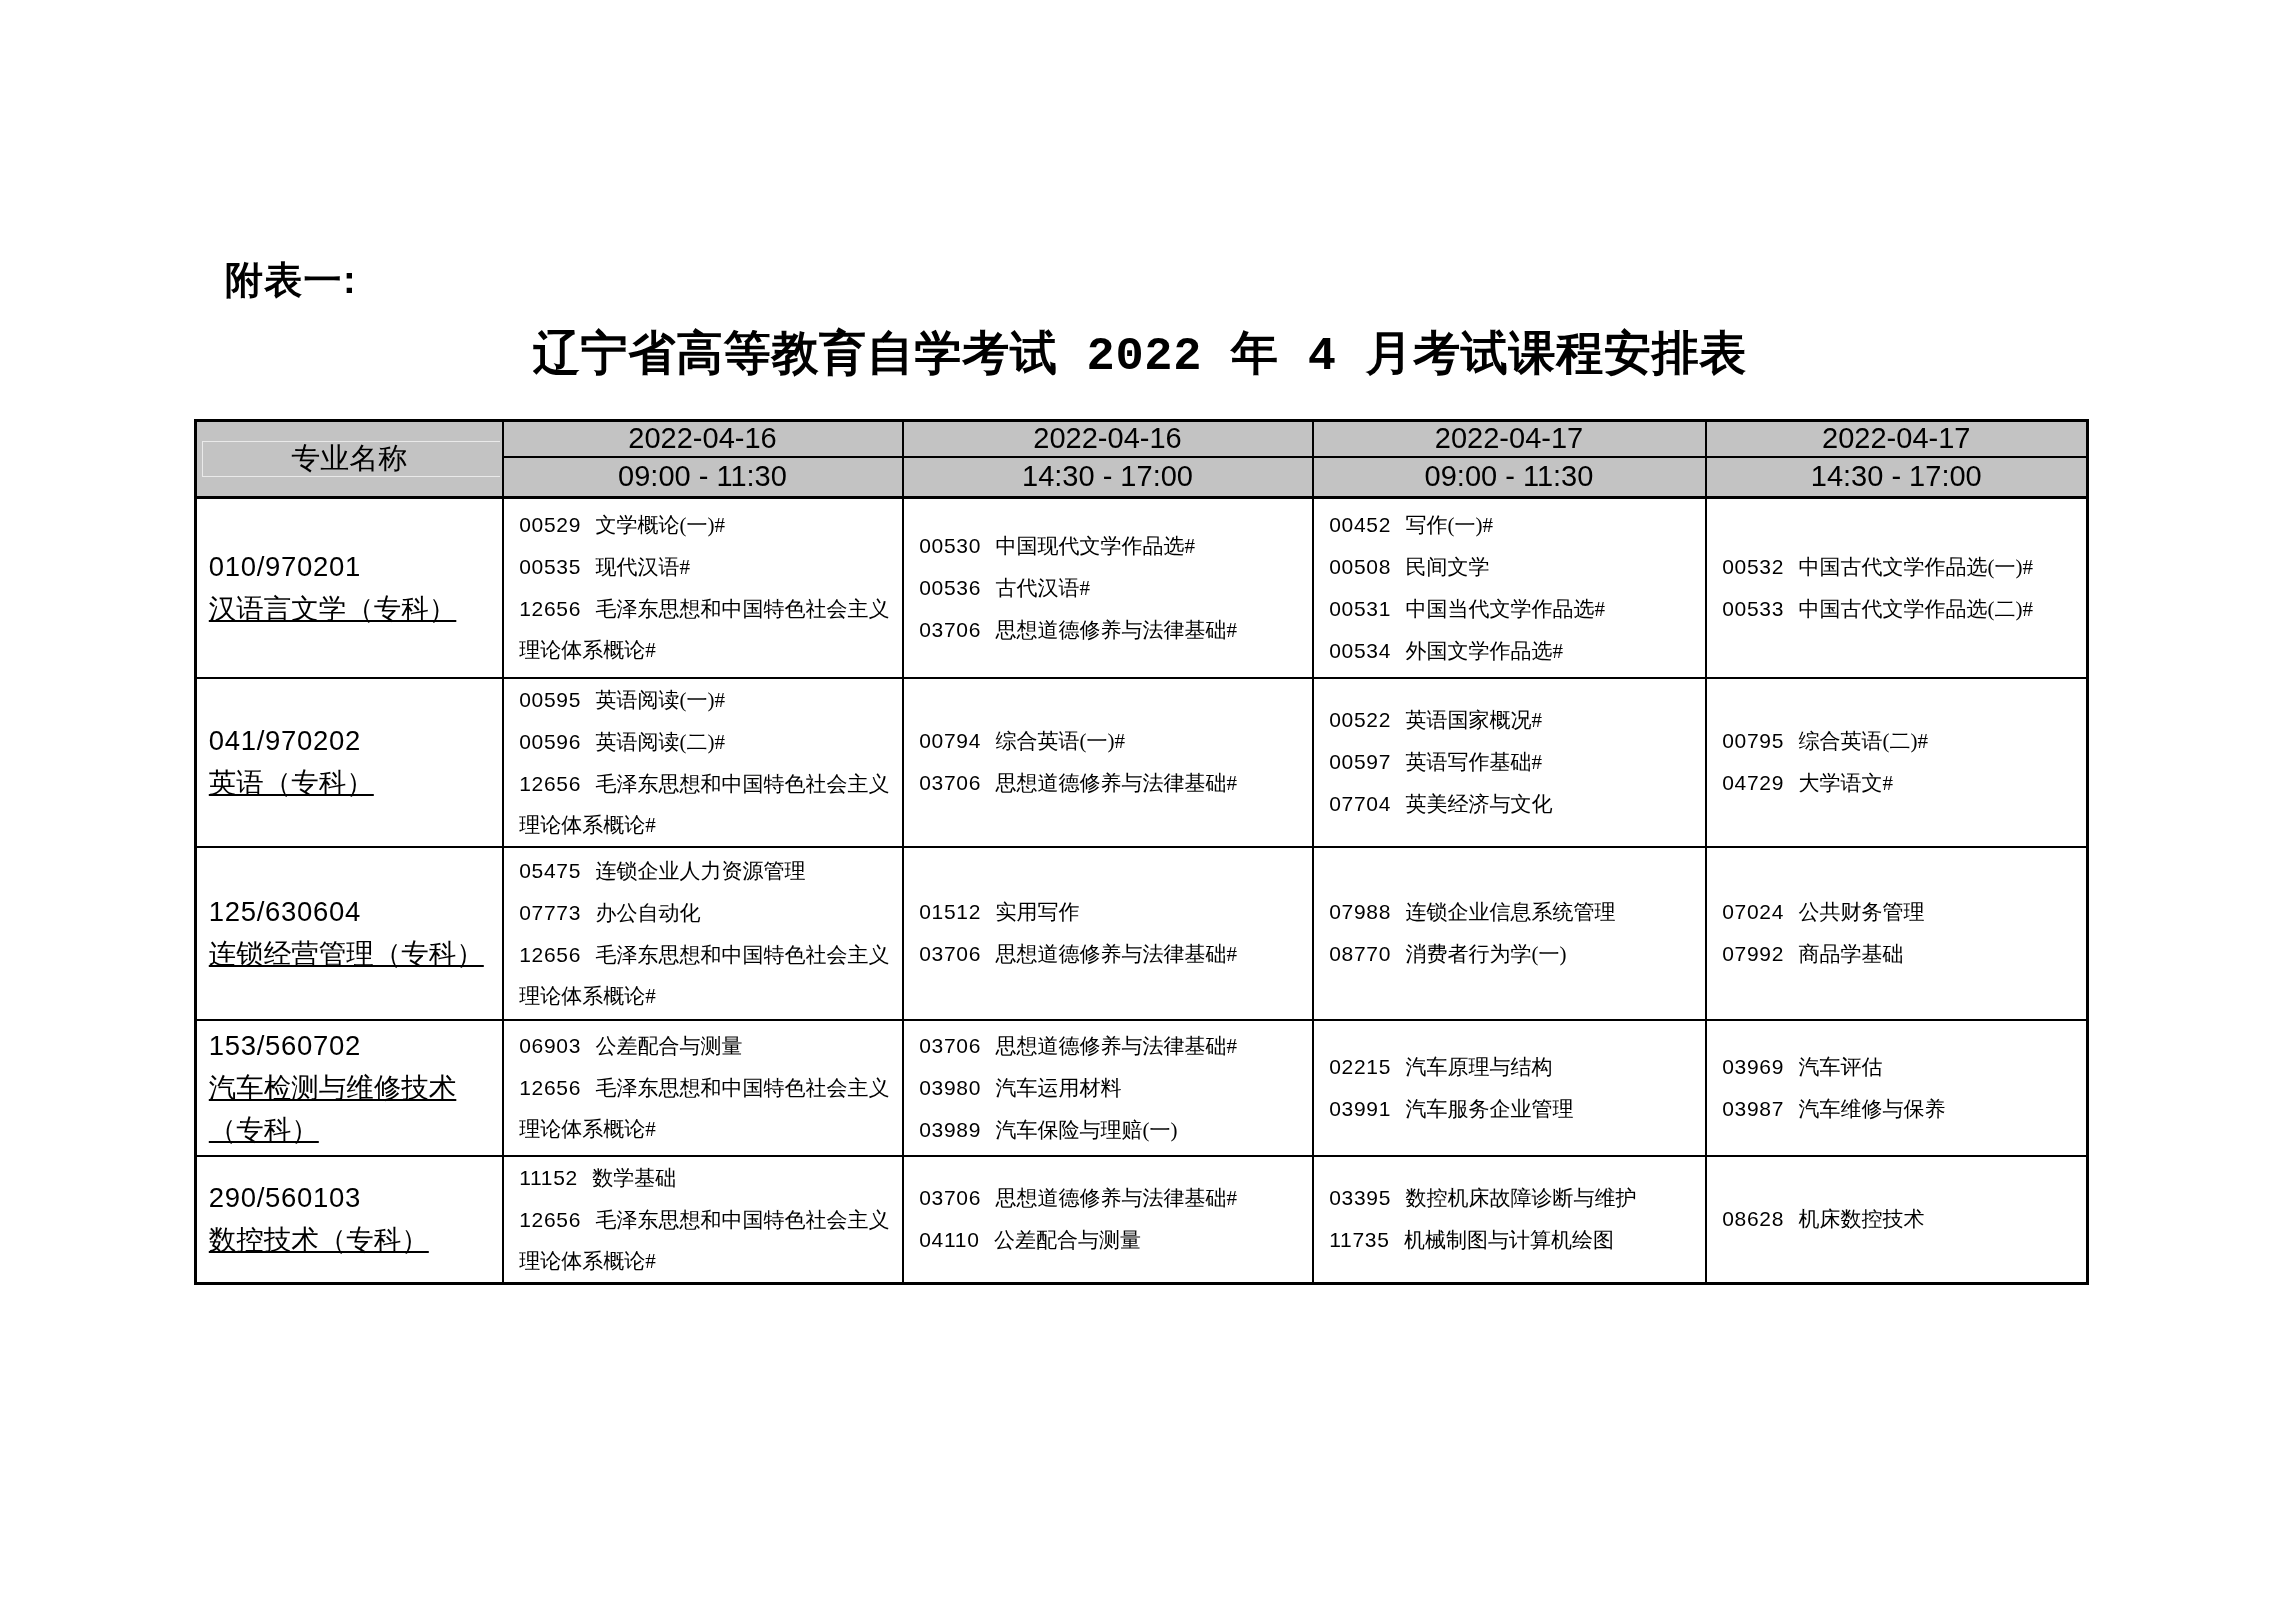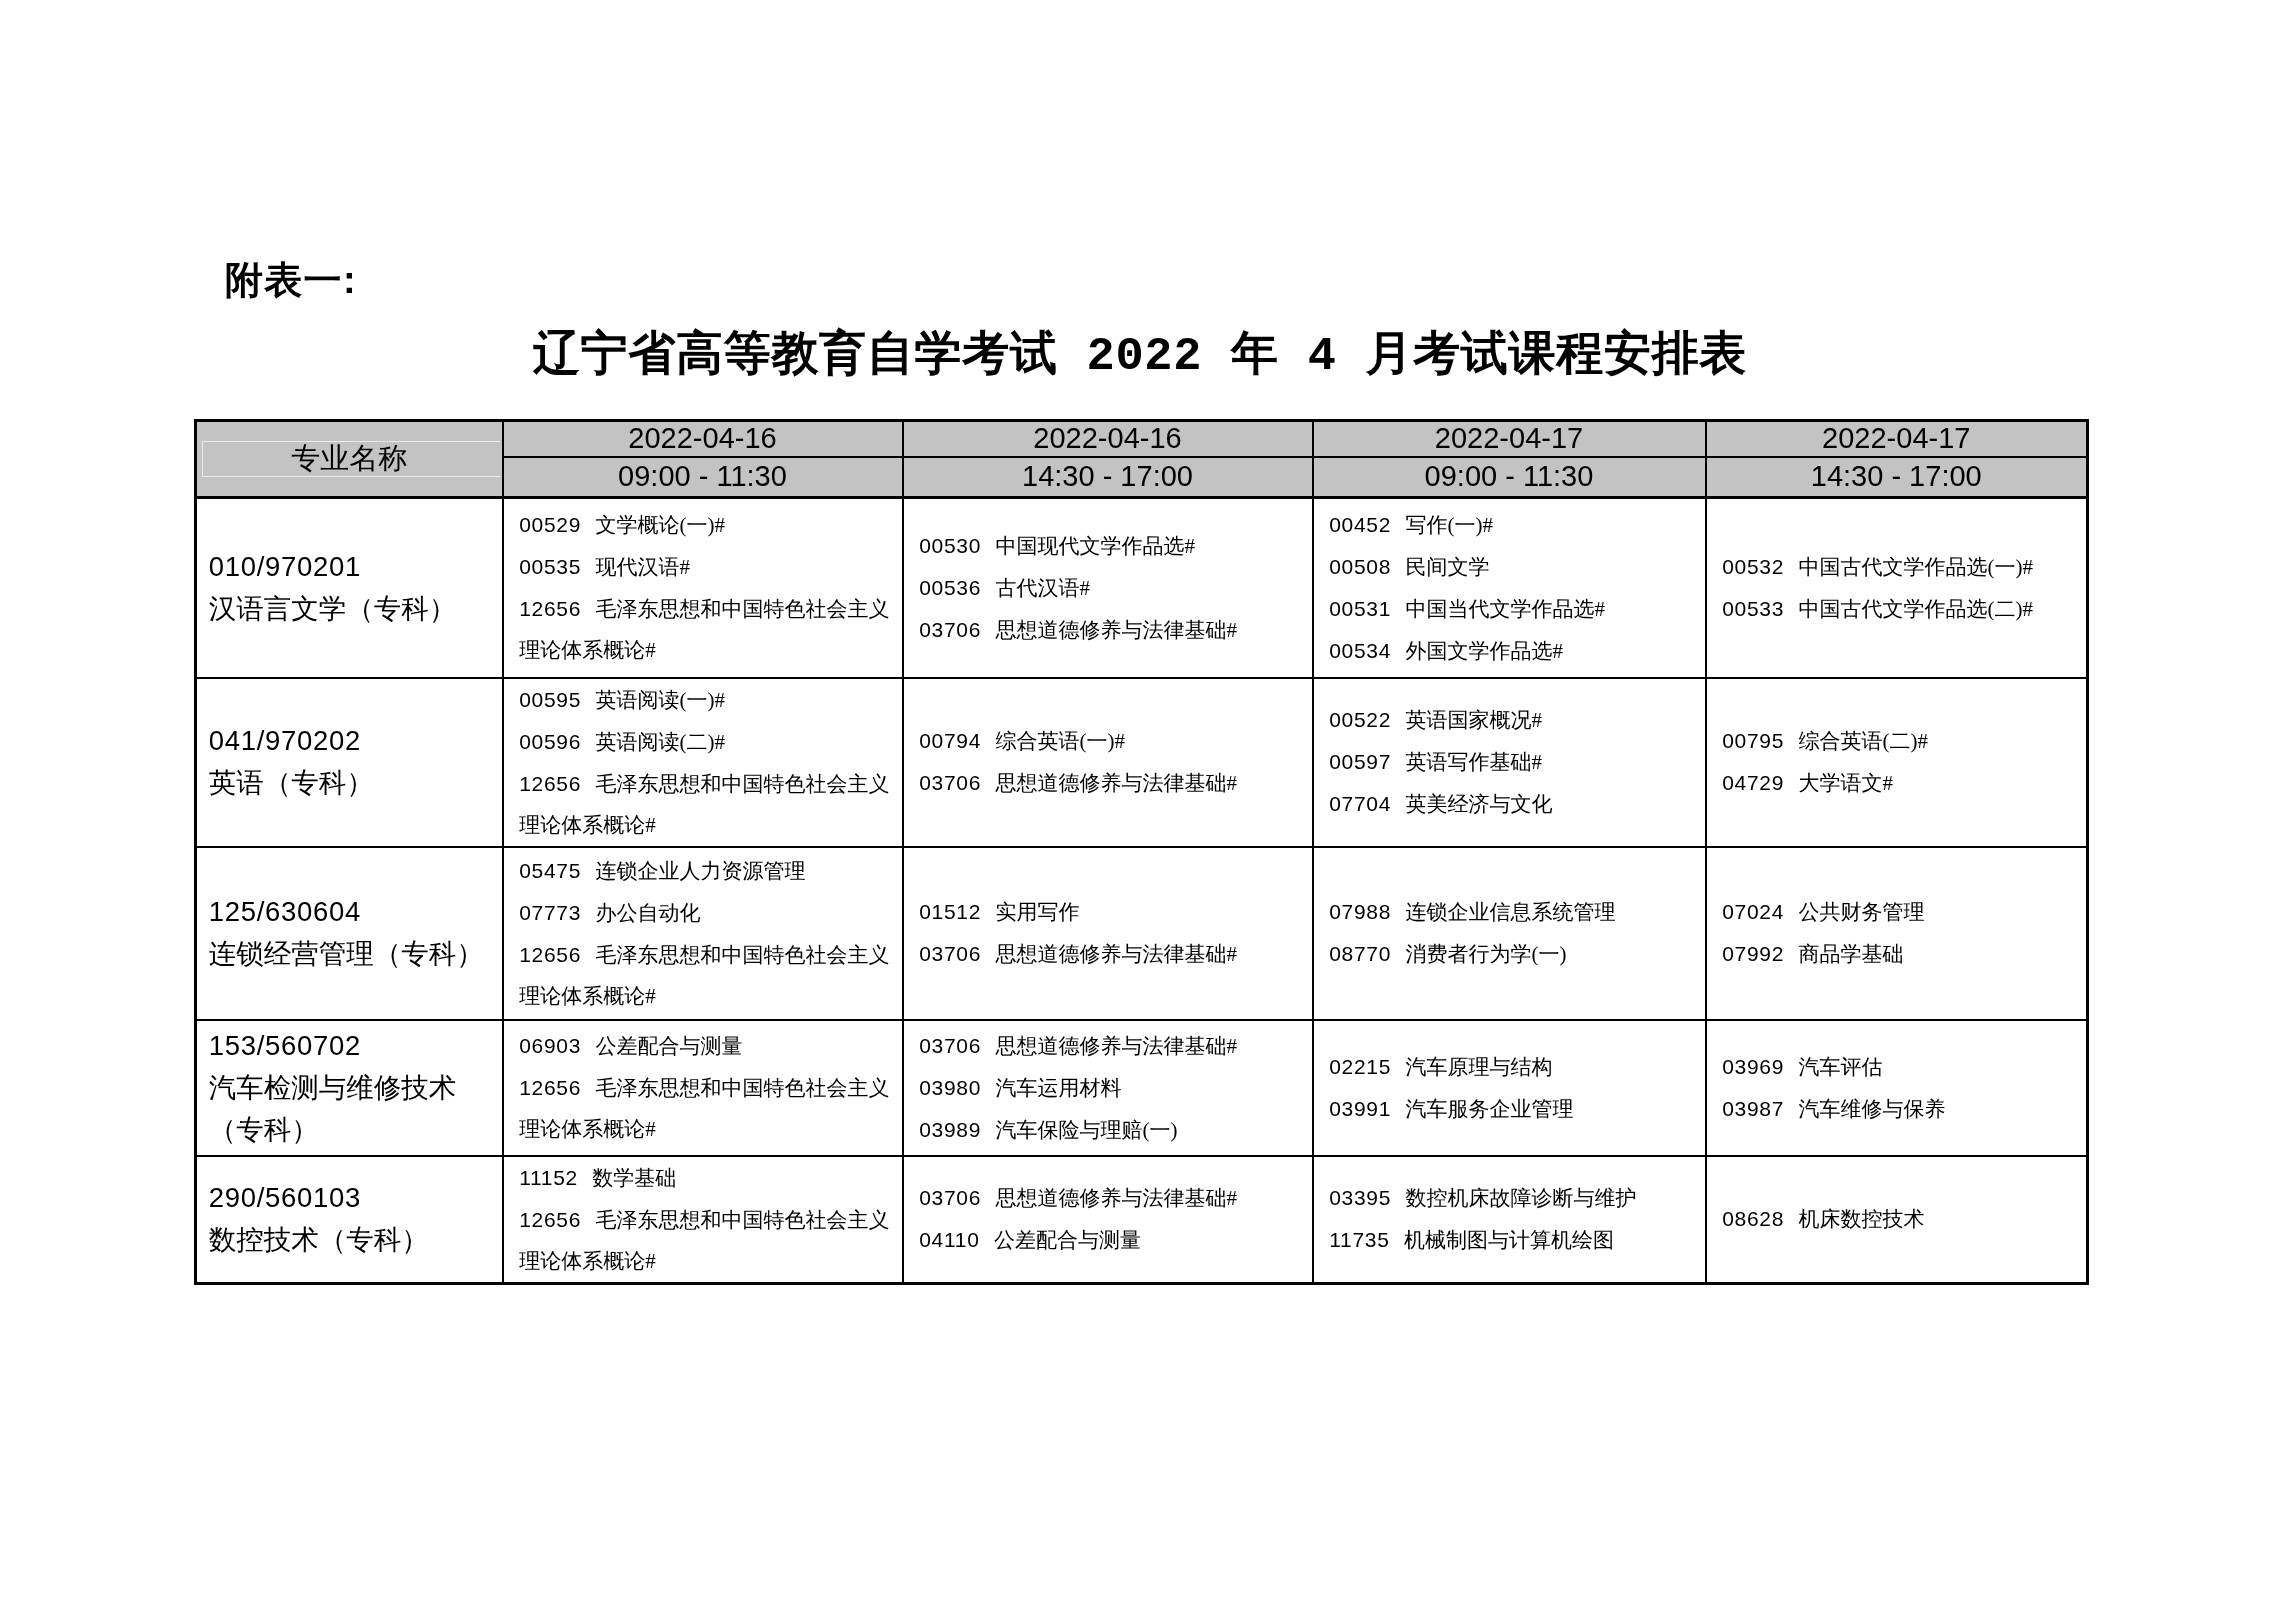--- a/index.html
+++ b/index.html
@@ -100,20 +100,21 @@
     padding-right: 5.2px;
     font-size: 27.5px;
     line-height: 42px;
   }
   .major-cell .major-code {
     font-family: "Liberation Sans", "DejaVu Sans", sans-serif;
     letter-spacing: 0.7px;
   }
   .major-cell .major-name {
     font-family: "Liberation Serif", "DejaVu Serif", serif;
+    text-decoration: underline;
   }
 
   .exam-table td.session-cell {
     padding-left: 15.7px;
     padding-right: 3.9px;
     font-size: 21px;
     line-height: 41px;
   }
   .course { text-align: left; }
   .course .code {

